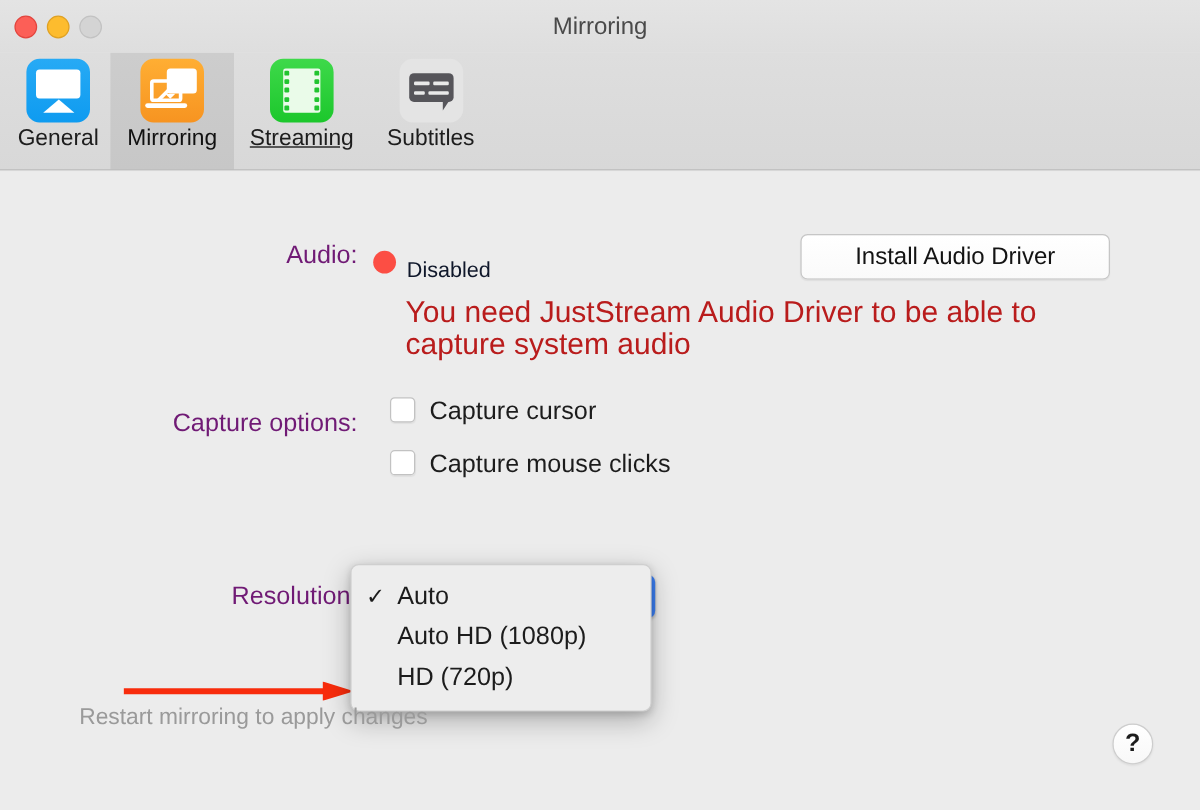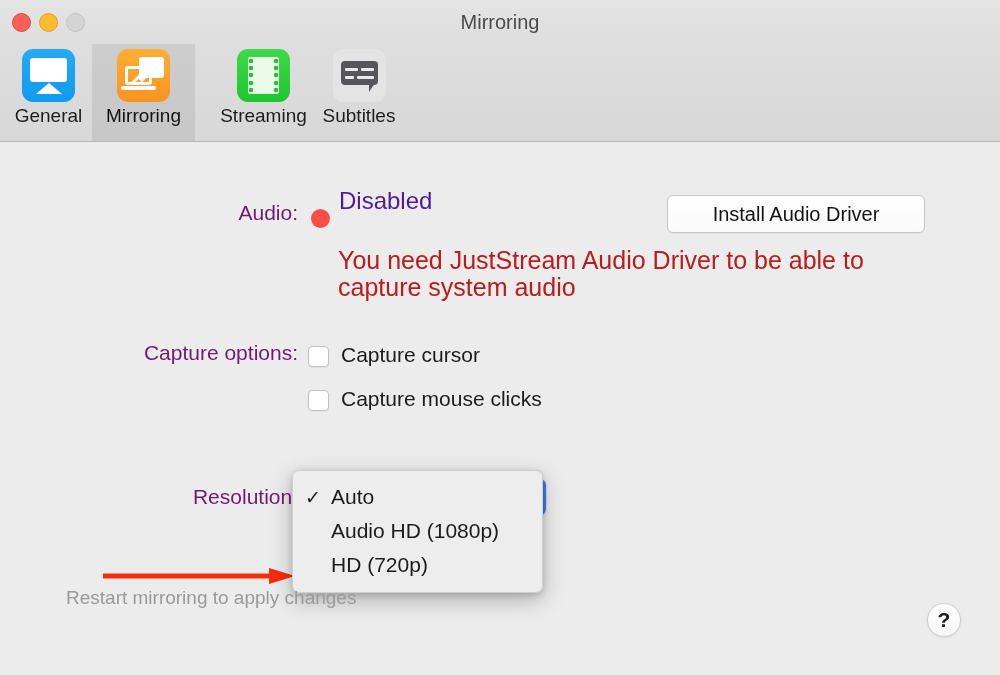--- a/index.html
+++ b/index.html
@@ -264,23 +264,23 @@
   #audio-label { left: 0; top: 58px; width: 298px; }
   #audio-dot {
     position: absolute;
     left: 311px; top: 66px;
     width: 19px; height: 19px;
     border-radius: 50%;
     background: #fc4e44;
   }
   #audio-status {
     position: absolute;
-    left: 339px; top: 44px;
-    font-size: 24px;
-    color: #4c1d95;
+    left: 339px; top: 72px;
+    font-size: 18px;
+    color: #0f172a;
   }
   #install-driver-button {
     position: absolute;
     left: 667px; top: 52px;
     width: 258px; height: 38px;
     background: linear-gradient(to bottom, #ffffff, #fafafa);
     border: 1px solid #c6c6c6;
     border-radius: 6px;
     box-shadow: 0 1px 1px rgba(0,0,0,0.06);
     font-size: 20px;
@@ -299,25 +299,24 @@
     font-size: 25px;
     line-height: 27px;
     color: #b91c1c;
   }
 
   
   #capture-label { left: 0; top: 188px; width: 298px; margin-top: 10px; }
 
   .checkbox-row {
     position: absolute;
-    left: 308px;
-    display: flex;
-    align-items: flex-end;
+    left: 325px;
+    display: flex;
+    align-items: flex-start;
     cursor: default;
-    margin-top: 12px;
   }
   #cb-row-cursor  { top: 188px; }
   #cb-row-clicks  { top: 232px; }
   #cb-row-scale   { top: 276px; }
 
   .checkbox {
     width: 21px; height: 21px;
     border-radius: 4px;
     box-sizing: border-box;
     position: relative;
@@ -457,21 +456,21 @@
         <div class="icon-mirroring">
           <div class="far-screen"></div>
           <div class="laptop-body"></div>
           <div class="laptop-base"></div>
           <div class="arrow"></div>
         </div>
       </div>
       <div class="tab-label">Mirroring</div>
     </div>
 
-    <div class="tab" style="left:208px; width:111px;">
+    <div class="tab" style="left:196px; width:111px;text-decoration:underline;">
       <div class="tab-icon">
         <div class="icon-film">
           <div class="strip"></div>
           <div class="perf-l">
               <i></i>
               <i></i>
               <i></i>
               <i></i>
               <i></i>
             </div>
@@ -531,21 +530,21 @@
 
     <div class="row-label" id="resolution-label">Resolution:</div>
     <div id="resolution-popup"></div>
 
     <div id="resolution-menu">
       <div class="menu-item">
         <span class="check">✓</span>
         <span>Auto</span>
       </div>
       <div class="menu-item">
-        <span>Audio HD (1080p)</span>
+        <span>Auto HD (1080p)</span>
       </div>
       <div class="menu-item">
         <span>HD (720p)</span>
       </div>
     </div>
 
     <div id="footer-note">Restart mirroring to apply changes</div>
     <div id="help-button">?</div>
 
   </div>

